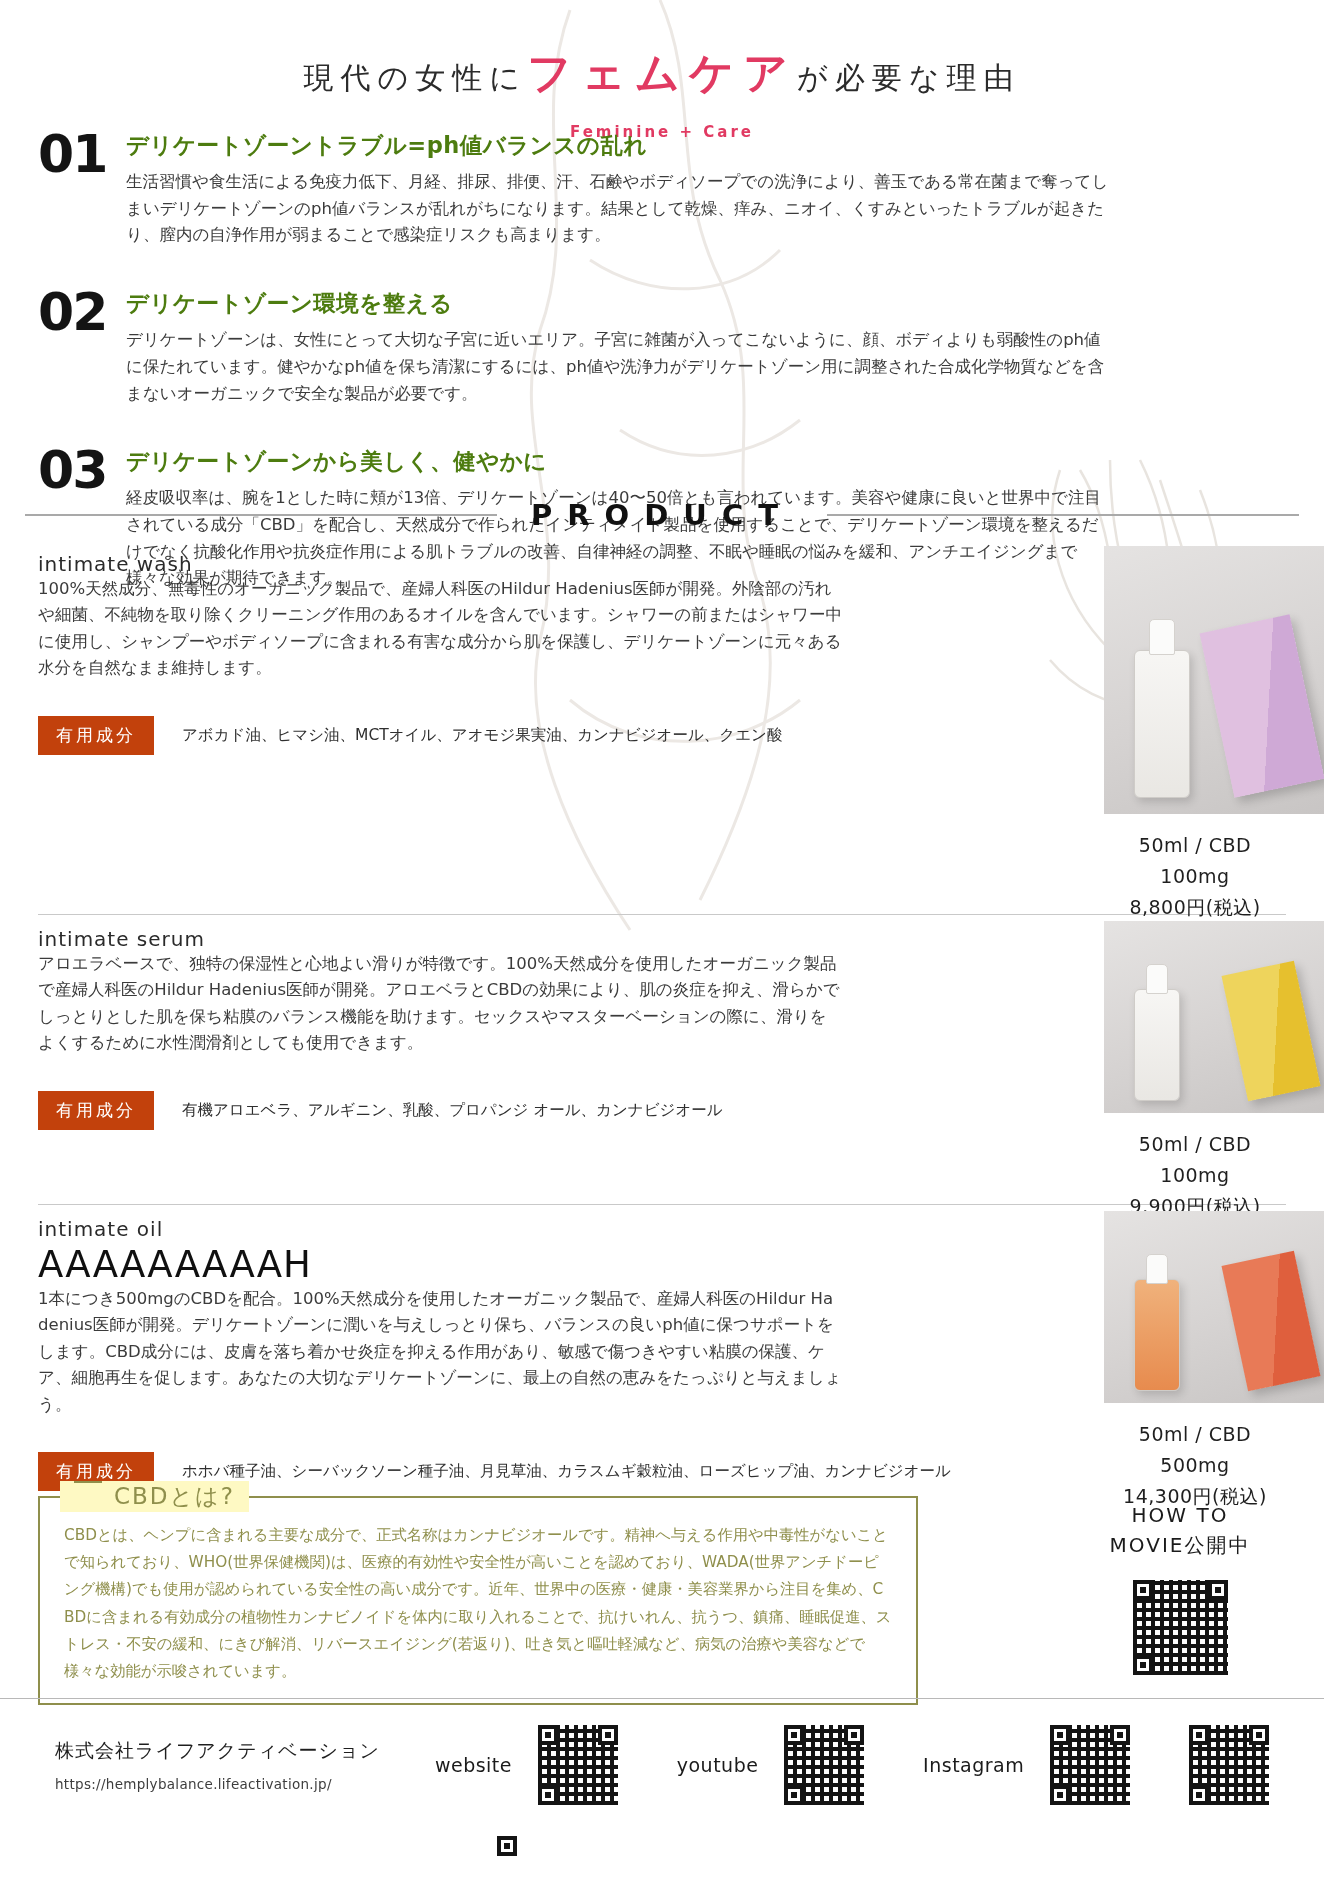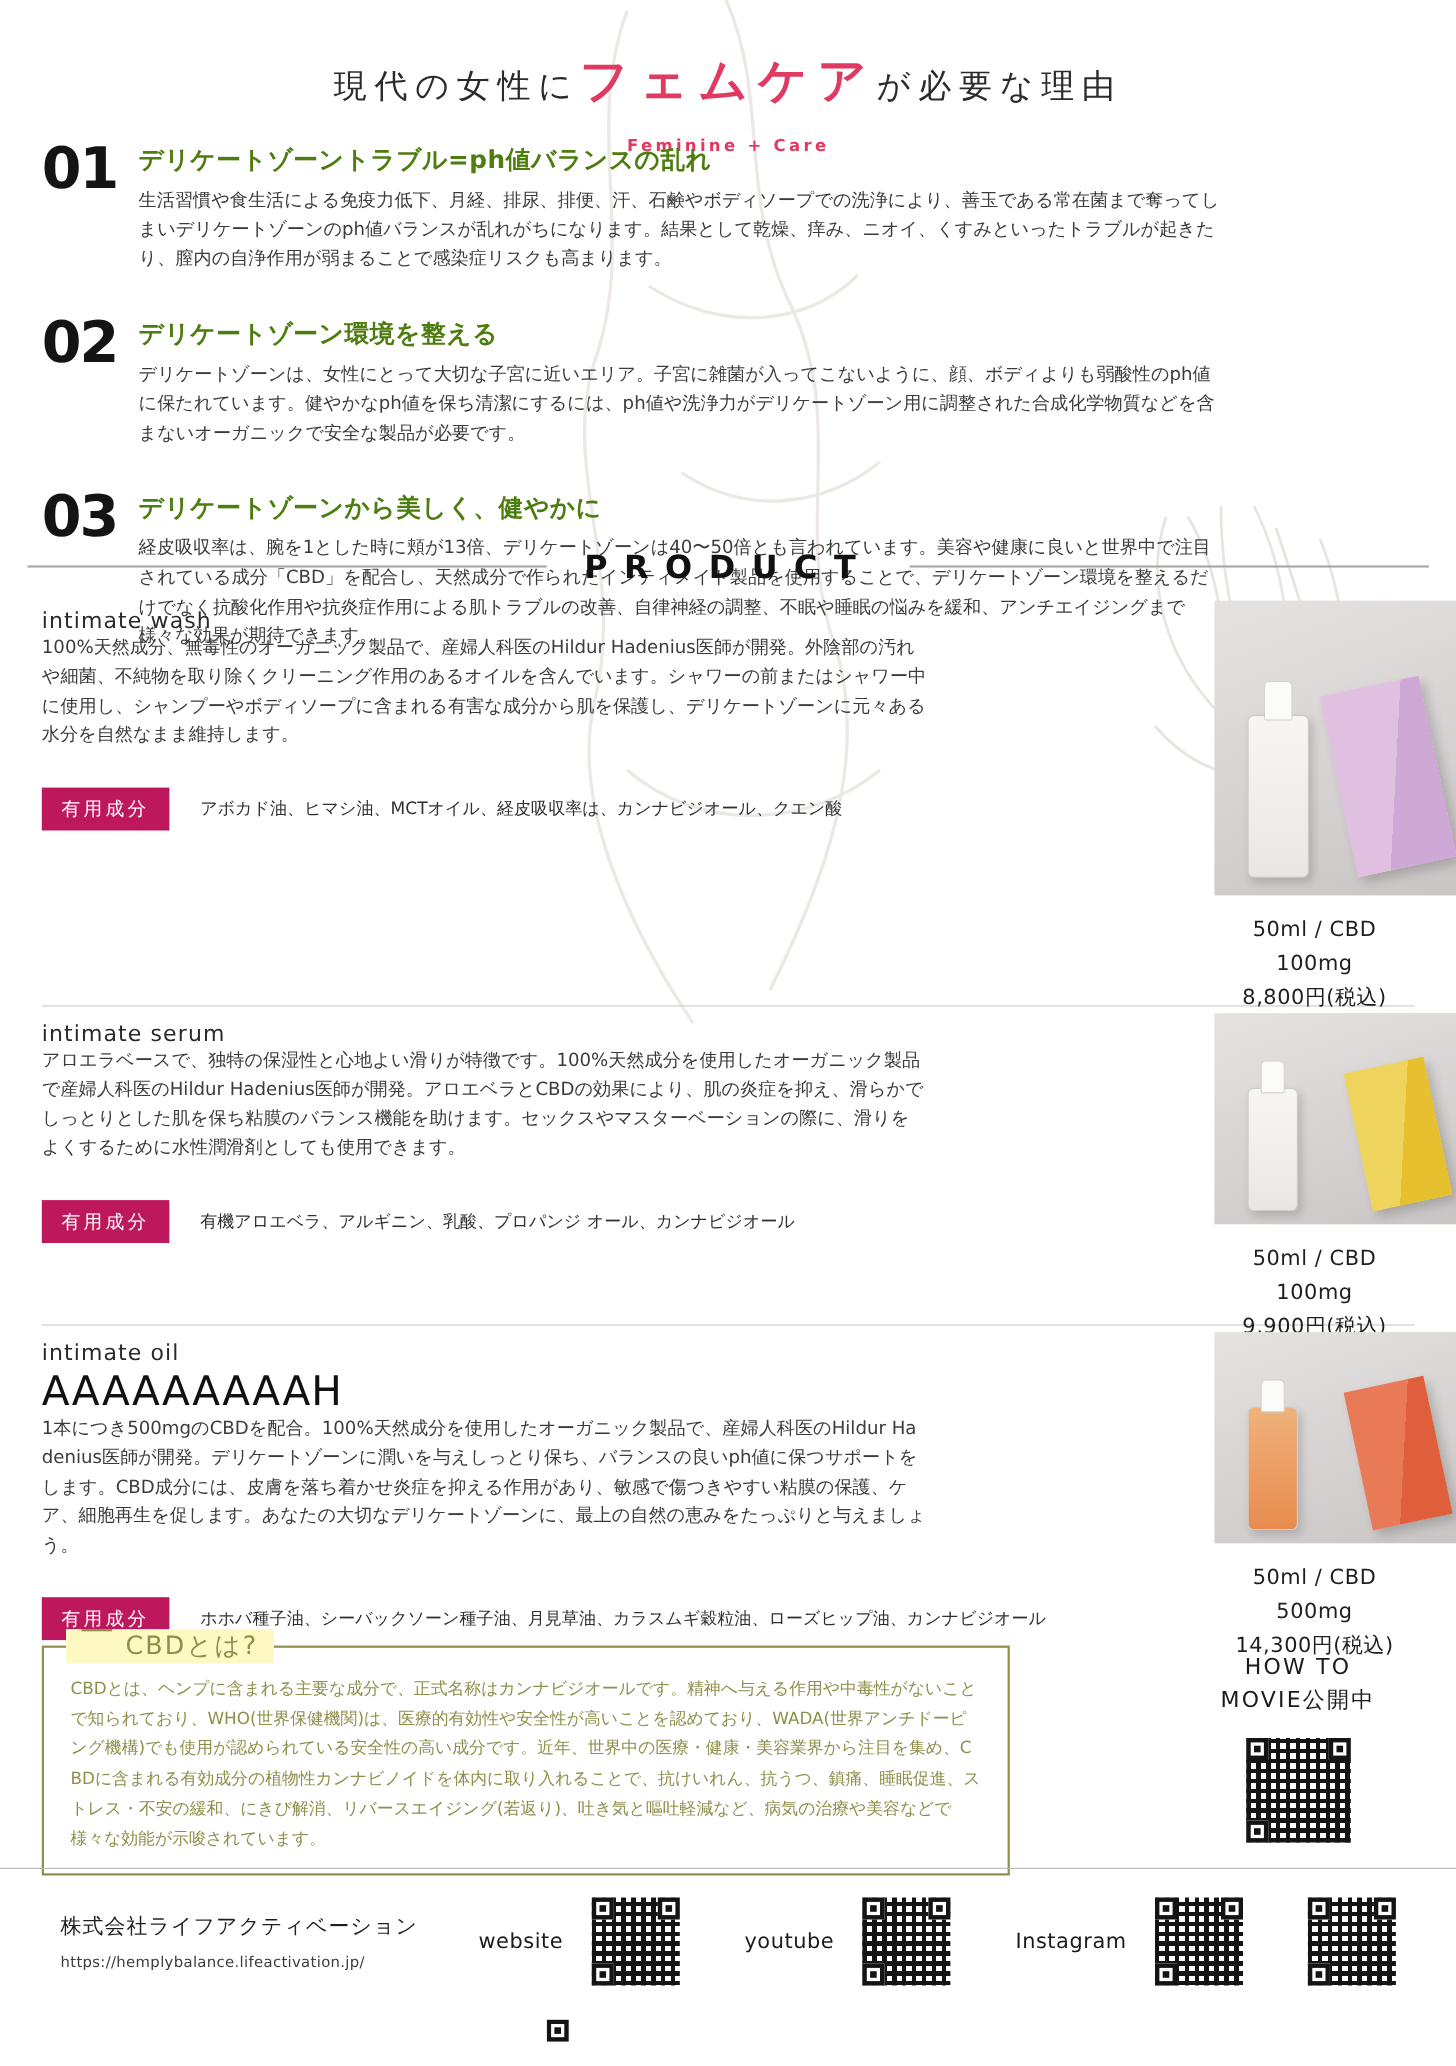--- a/index.html
+++ b/index.html
@@ -36,21 +36,21 @@
   
   .product { position:absolute; left:38px; right:38px; z-index:1; padding-top:12px; }
   .product.sep { border-bottom:1px solid #c9c9c9; }
   .p1 { top:540px; height:375px; }
   .p2 { top:915px; height:290px; }
   .p3 { top:1205px; height:287px; }
   .p-cat { font-size:20px; color:#2a2a2a; letter-spacing:1px; }
   .p-name { font-size:37px; font-weight:500; color:#101010; letter-spacing:1px; margin-top:2px; }
   .p-desc { width:805px; font-size:16.5px; line-height:1.6; color:#3b3b3b; word-break:break-all; }
   .ing-row { display:flex; align-items:flex-start; margin-top:34px; }
-  .badge { background:#be185d; color:#fff; font-size:17px; letter-spacing:3px; padding:8px 18px; flex:0 0 auto; }
+  .badge { background:#c2410c; color:#fff; font-size:17px; letter-spacing:3px; padding:8px 18px; flex:0 0 auto; }
   .ing-text { margin-left:28px; padding-top:9px; font-size:15.5px; color:#2f2f2f; }
 
   .p-media { position:absolute; top:6px; right:0; width:182px; text-align:center; }
   .photo { position:relative; width:222px; background:linear-gradient(160deg,#e5e3e2 0%,#d6d3d2 55%,#c8c5c4 100%); overflow:hidden; }
   .photo.tall { height:268px; }
   .photo.short { height:192px; }
   .pbox { position:absolute; bottom:24px; right:18px; width:92px; height:168px; transform:rotate(-12deg); box-shadow:4px 6px 10px rgba(0,0,0,0.18); }
   .photo.short .pbox { height:128px; width:74px; bottom:18px; }
   .pbox.c1 { background:linear-gradient(105deg,#e0c0e0 0 55%,#cfa9d6 55%); }
   .pbox.c2 { background:linear-gradient(105deg,#eed45c 0 55%,#e6c02e 55%); }
@@ -151,21 +151,21 @@
     <div class="line"></div>
     <div class="txt">PRODUCT</div>
     <div class="line"></div>
   </div>
 
   <div class="product p1 sep">
     <div class="p-cat">intimate wash</div>
     <p class="p-desc">100%天然成分、無毒性のオーガニック製品で、産婦人科医のHildur Hadenius医師が開発。外陰部の汚れや細菌、不純物を取り除くクリーニング作用のあるオイルを含んでいます。シャワーの前またはシャワー中に使用し、シャンプーやボディソープに含まれる有害な成分から肌を保護し、デリケートゾーンに元々ある水分を自然なまま維持します。</p>
     <div class="ing-row">
       <div class="badge">有用成分</div>
-      <div class="ing-text">アボカド油、ヒマシ油、MCTオイル、経皮吸収率は、カンナビジオール、クエン酸</div>
+      <div class="ing-text">アボカド油、ヒマシ油、MCTオイル、アオモジ果実油、カンナビジオール、クエン酸</div>
     </div>
     <div class="p-media">
       <div class="photo tall">
         <div class="pbox c1"></div>
         <div class="bottle"></div>
       </div>
       <div class="p-price">
         <div>50ml / CBD 100mg</div>
         <div>8,800円(税込)</div>
       </div>

